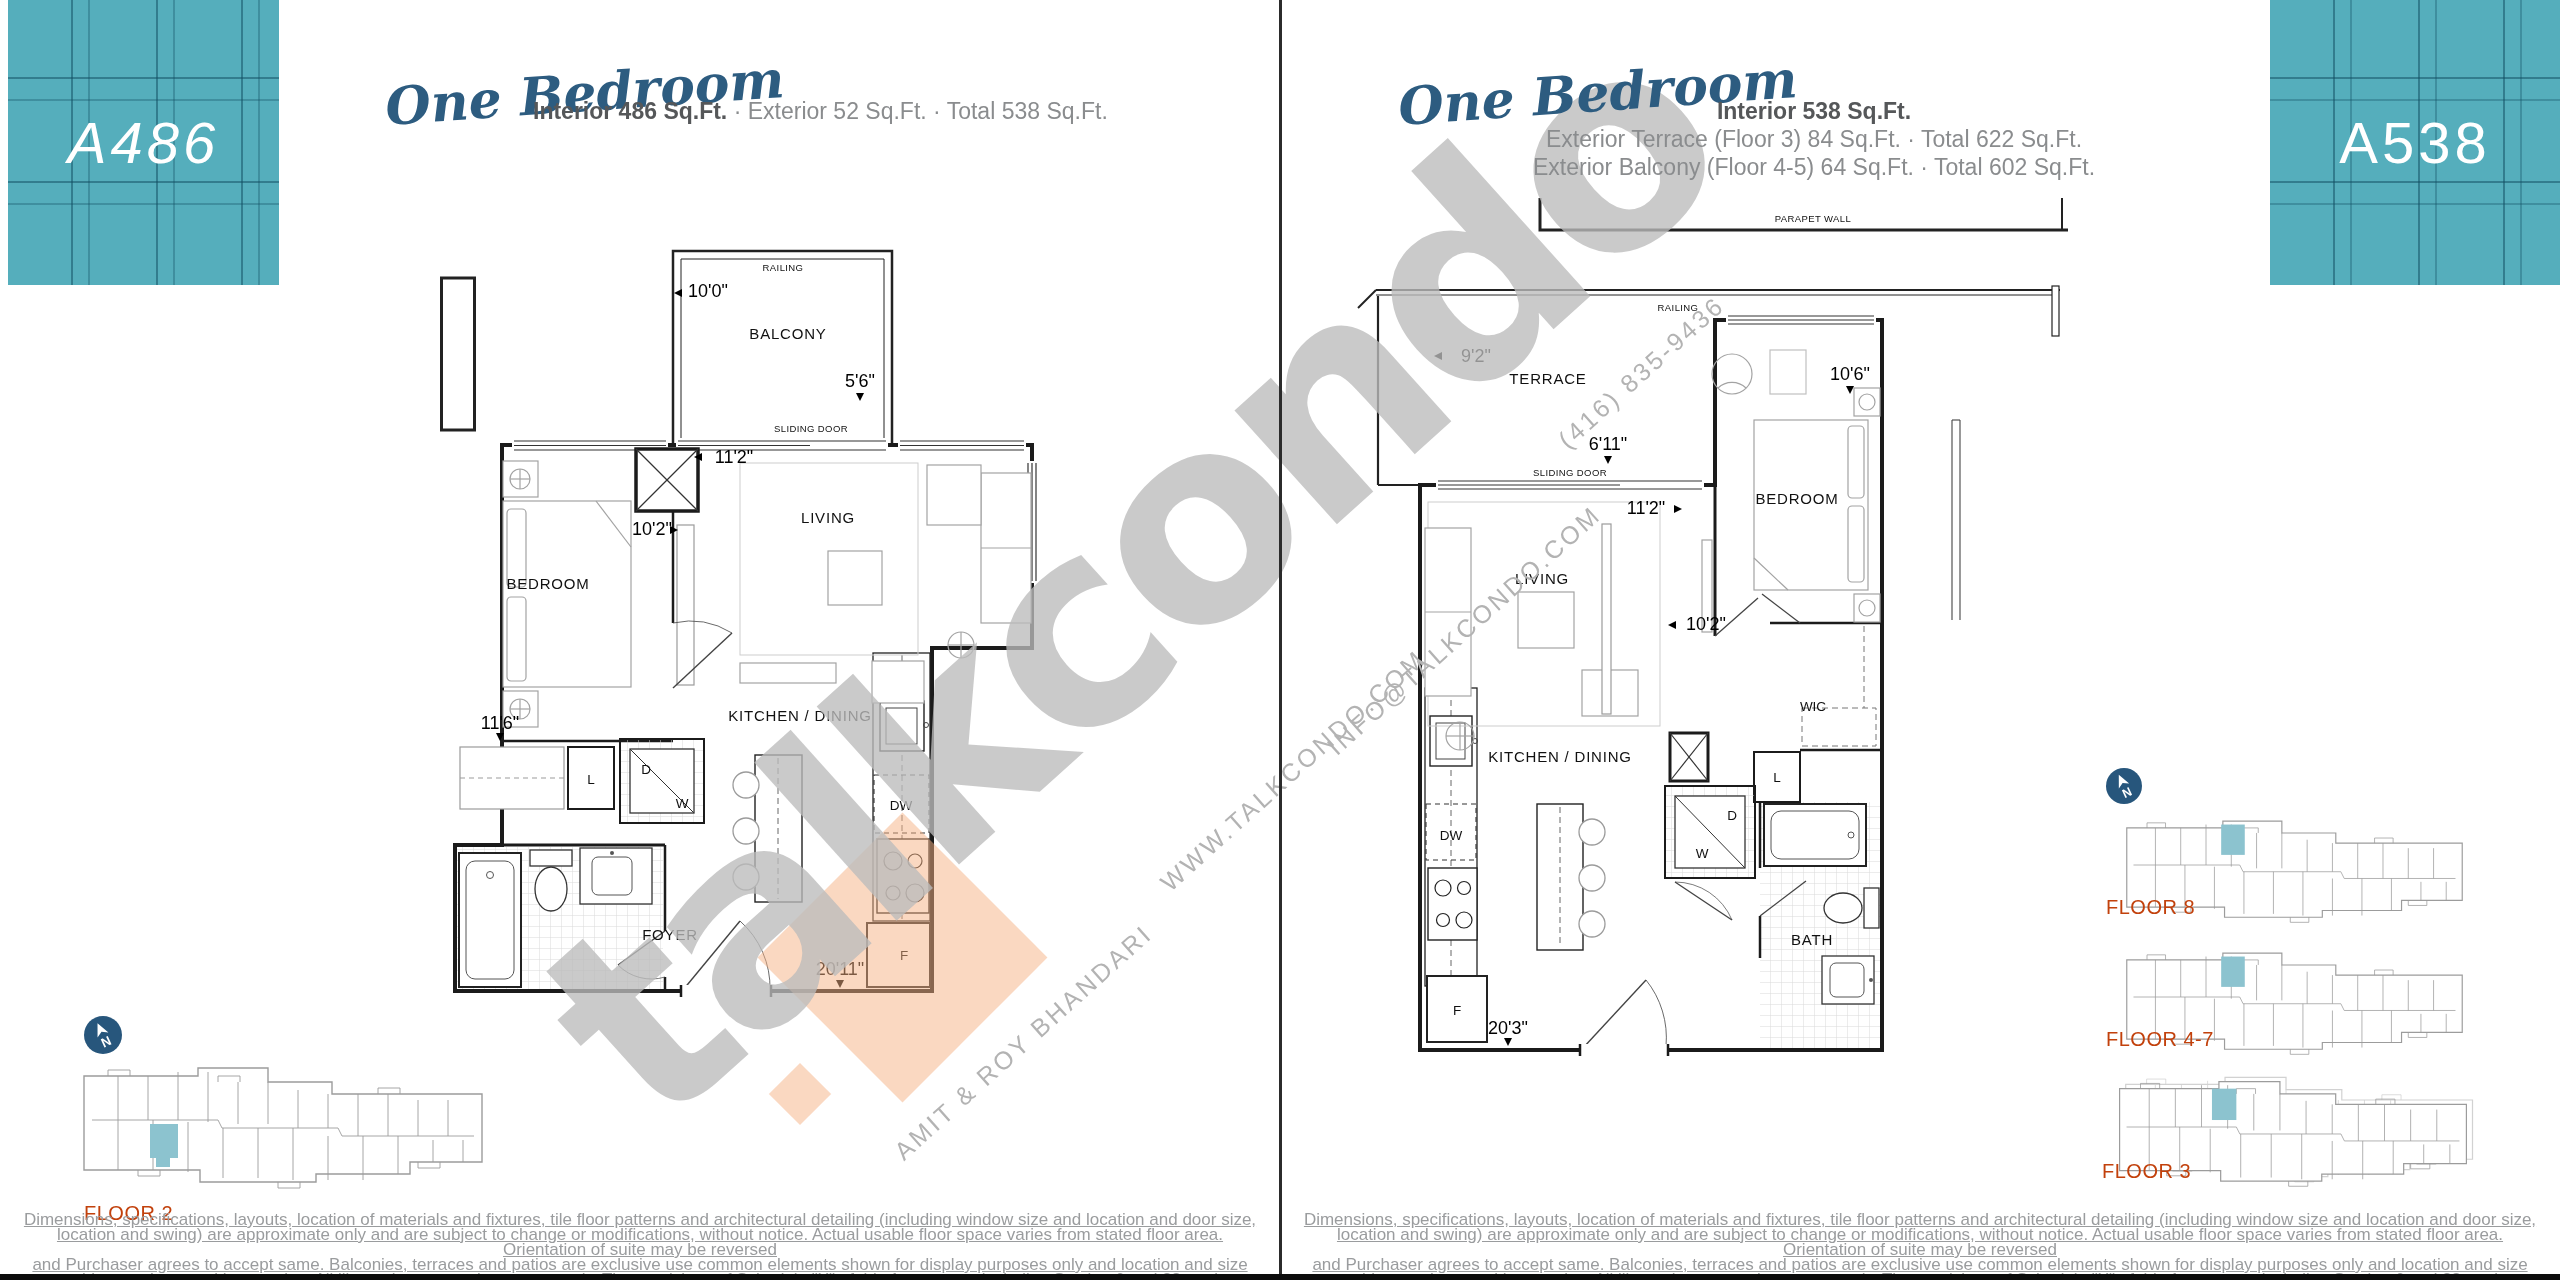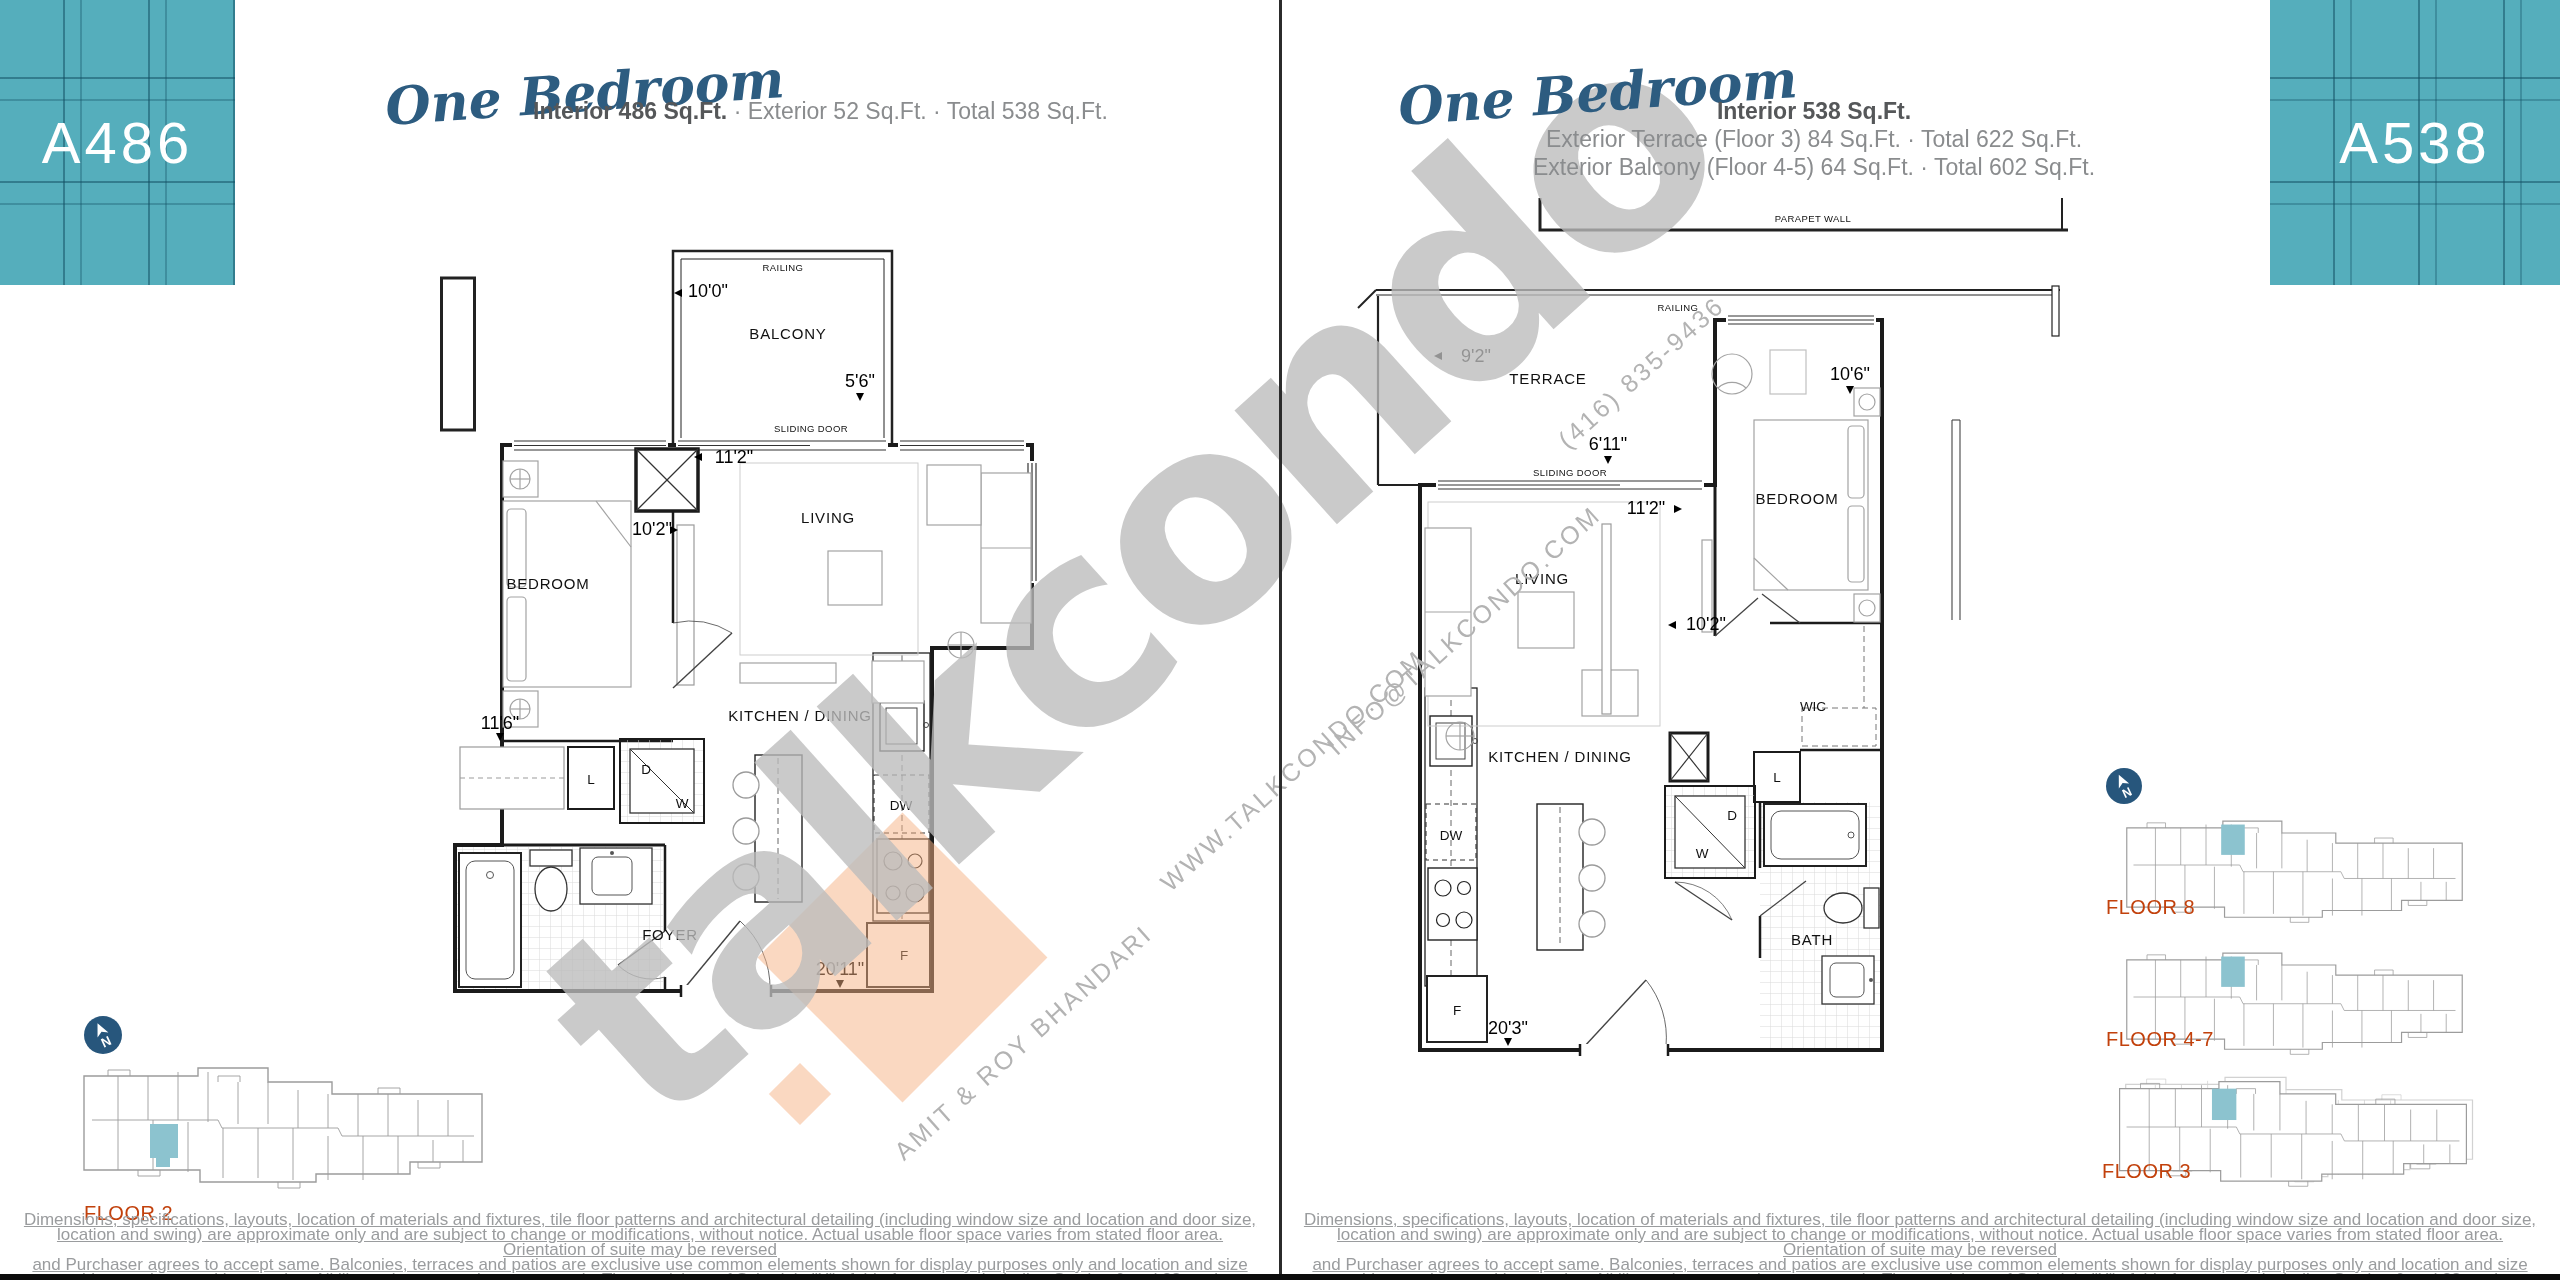--- a/index.html
+++ b/index.html
@@ -4,21 +4,21 @@
 <style>
   html,body{margin:0;padding:0;background:#fff;}
   .page{position:relative;width:2560px;height:1280px;background:#fff;overflow:hidden;
         font-family:"Liberation Sans",sans-serif;}
   
   .corner-block{position:absolute;top:0;height:285px;display:flex;align-items:center;justify-content:center;
     background-color:#55aebc;z-index:10;
     background-image:
       repeating-linear-gradient(90deg, transparent 0 63px, rgba(16,76,96,.5) 63px 65px, transparent 65px 80px, rgba(16,76,96,.32) 80px 82px, transparent 82px 85px),
       repeating-linear-gradient(180deg, transparent 0 77px, rgba(16,76,96,.5) 77px 79px, transparent 79px 99px, rgba(16,76,96,.32) 99px 101px, transparent 101px 104px);}
-  .corner-block.left{left:0;width:235px;}
+  .corner-block.left{left:8px;width:271px;font-style:italic;}
   .corner-block.right{left:2270px;width:290px;}
   .unit-code{color:#fff;font-size:58px;letter-spacing:4px;font-weight:400;}
   
   .script{position:absolute;z-index:10;color:#2d5c80;font-family:"DejaVu Serif",serif;
     font-style:italic;font-weight:bold;font-size:52px;transform:rotate(-4deg);white-space:nowrap;}
   .stats{position:absolute;z-index:10;font-size:23px;color:#8a8c8e;line-height:28px;white-space:nowrap;text-align:center;}
   .stats b{color:#555759;font-weight:bold;}
   
   svg.plan{position:absolute;z-index:1;}
   svg text{font-family:"Liberation Sans",sans-serif;}

